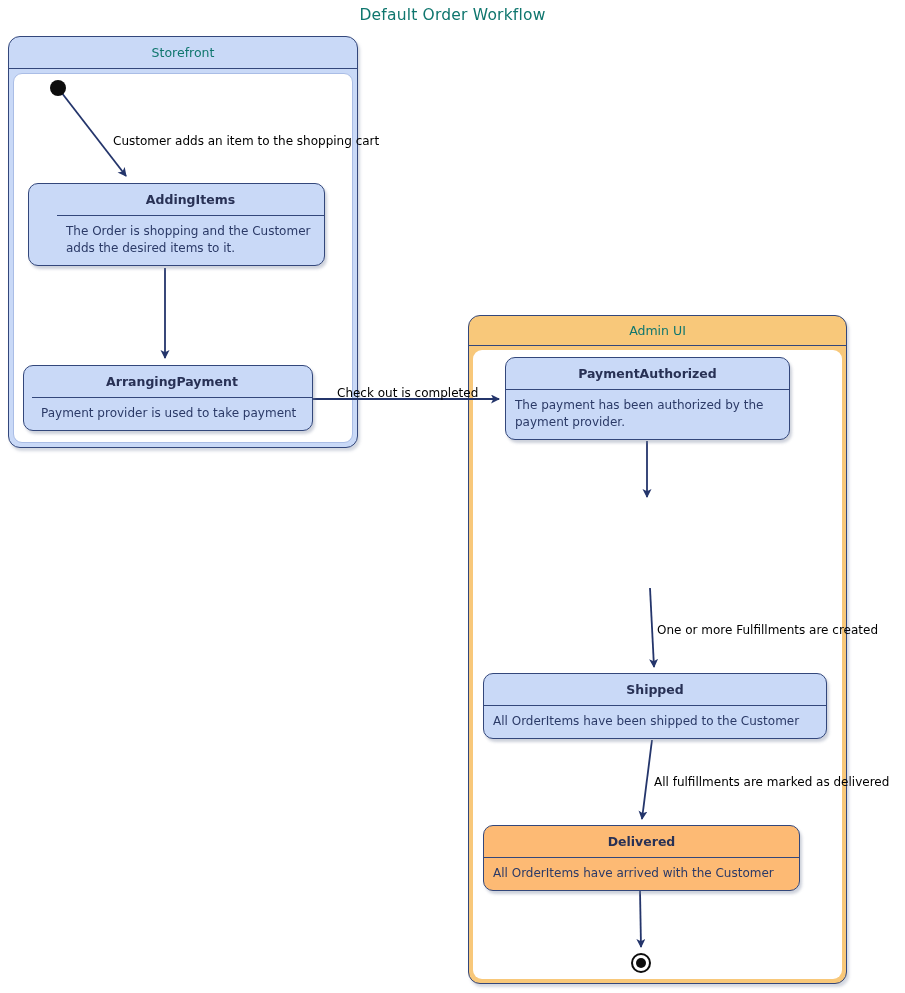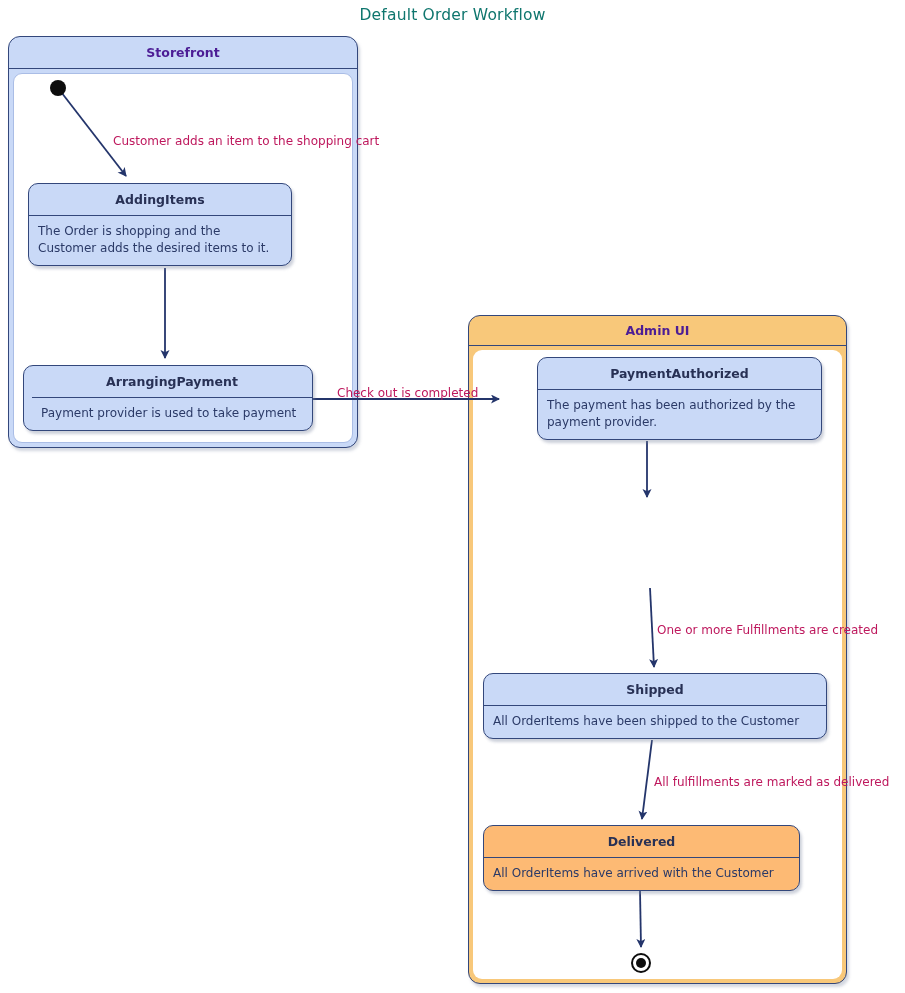--- a/index.html
+++ b/index.html
@@ -33,23 +33,23 @@
     border: 1.6px solid #33477b;
     border-radius: 12px;
     box-shadow: 2px 3px 3px rgba(130,140,165,0.35);
     box-sizing: border-box;
     z-index: 1;
   }
   .container-box .container-header {
     position: absolute;
     left: 0; right: 0; top: 0;
     text-align: center;
-    font-weight: bold;
+    font-weight: normal;
     font-size: 12.5px;
-    color: #4c1d95;
+    color: #0f766e;
   }
   .container-box .container-body {
     position: absolute;
     background: #ffffff;
     border-radius: 9px;
   }
   .storefront-container {
     left: 8px; top: 36px;
     width: 350px; height: 412px;
     background: #c9d9f7;
@@ -106,23 +106,23 @@
     color: #283155;
     padding: 8px 10px;
     border-bottom: 1.4px solid #33477b;
   }
   .state .state-desc {
     font-size: 12px;
     line-height: 17px;
     color: #2b3a67;
     padding: 7px 9px 8px 9px;
   }
-  .state-adding-items      { left: 28px;  top: 183px; width: 264px; }
+  .state-adding-items      { left: 28px;  top: 183px; width: 297px; padding-left: 28px; }
   .state-arranging-payment { left: 23px;  top: 365px; width: 290px; padding-left: 8px; }
-  .state-payment-authorized{ left: 505px; top: 357px; width: 285px; margin-left: 32px; }
+  .state-payment-authorized{ left: 505px; top: 357px; width: 285px; }
   .state-payment-settled   { left: 483px; top: 503px; width: 330px; }
   .state-shipped           { left: 483px; top: 673px; width: 344px; }
   .state-delivered         { left: 483px; top: 825px; width: 317px; background: #fdba74; }
 
   
   .initial-node {
     position: absolute;
     left: 50px; top: 80px;
     width: 16px; height: 16px;
     background: #0d0d0d;
@@ -144,21 +144,21 @@
     left: 3px; top: 3px;
     width: 10px; height: 10px;
     background: #0d0d0d;
     border-radius: 50%;
   }
 
   
   .edge-label {
     position: absolute;
     font-size: 12px;
-    color: #be185d;
+    color: #000000;
     white-space: nowrap;
     z-index: 4;
   }
   .edge-label-add-item   { left: 113px; top: 134px; }
   .edge-label-checkout   { left: 337px; top: 386px; }
   .edge-label-fulfill    { left: 657px; top: 623px; }
   .edge-label-delivered  { left: 654px; top: 775px; }
 </style>
 </head>
 <body>

